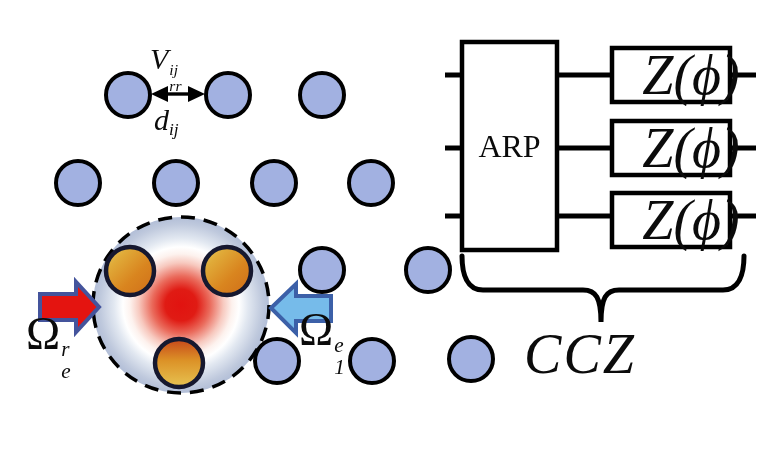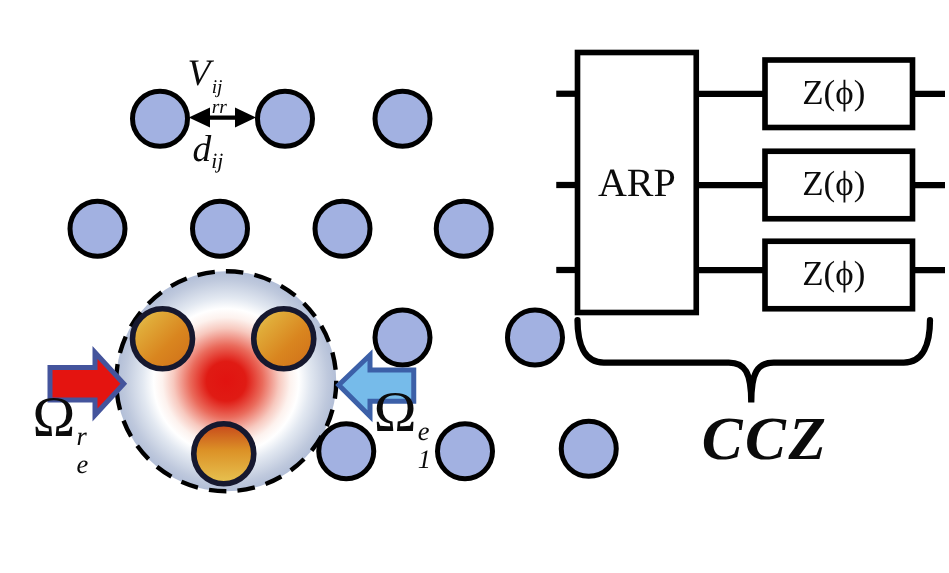--- a/index.html
+++ b/index.html
@@ -27,28 +27,28 @@
   .lbl-omega-r{ left:26px;  top:311px; font-size:46px; font-style:normal; }
   .lbl-omega-b{ left:299px; top:307px; font-size:46px; font-style:normal; }
   .lbl-omega-r .mstack, .lbl-omega-b .mstack { font-size:0.46em; vertical-align:-0.34em; }
 
   .arp-box-label {
     position:absolute; left:462px; top:42px; width:95px; height:208px;
     display:flex; flex-direction:column; align-items:center; justify-content:center;
     gap:20px; font-size:32px; font-style:normal;
   }
   .z-gate-label {
-    position:absolute; left:608px; width:118px; height:54px;
+    position:absolute; left:632px; width:118px; height:54px;
     display:flex; align-items:center; justify-content:center;
-    font-size:28px; 
+    font-size:56px; font-style:italic;
   }
   .z1 { top:48px; } .z2 { top:121px; } .z3 { top:193px; }
 
-  .lbl-ccz { left:612px; top:326px; font-size:49px; font-style:italic;
-             transform:translateX(-50%); letter-spacing:2px;font-weight:bold; }
+  .lbl-ccz { left:580px; top:326px; font-size:56px; font-style:italic;
+             transform:translateX(-50%); letter-spacing:2px; }
 </style>
 </head>
 <body>
 
 <div id="stage">
 
   <svg id="diagram-svg" width="759" height="458" viewBox="0 0 759 458">
     <defs>
       <radialGradient id="glow-gradient" cx="0.5" cy="0.5" r="0.5">
           <stop offset="0%" stop-color="#e11310"></stop>

